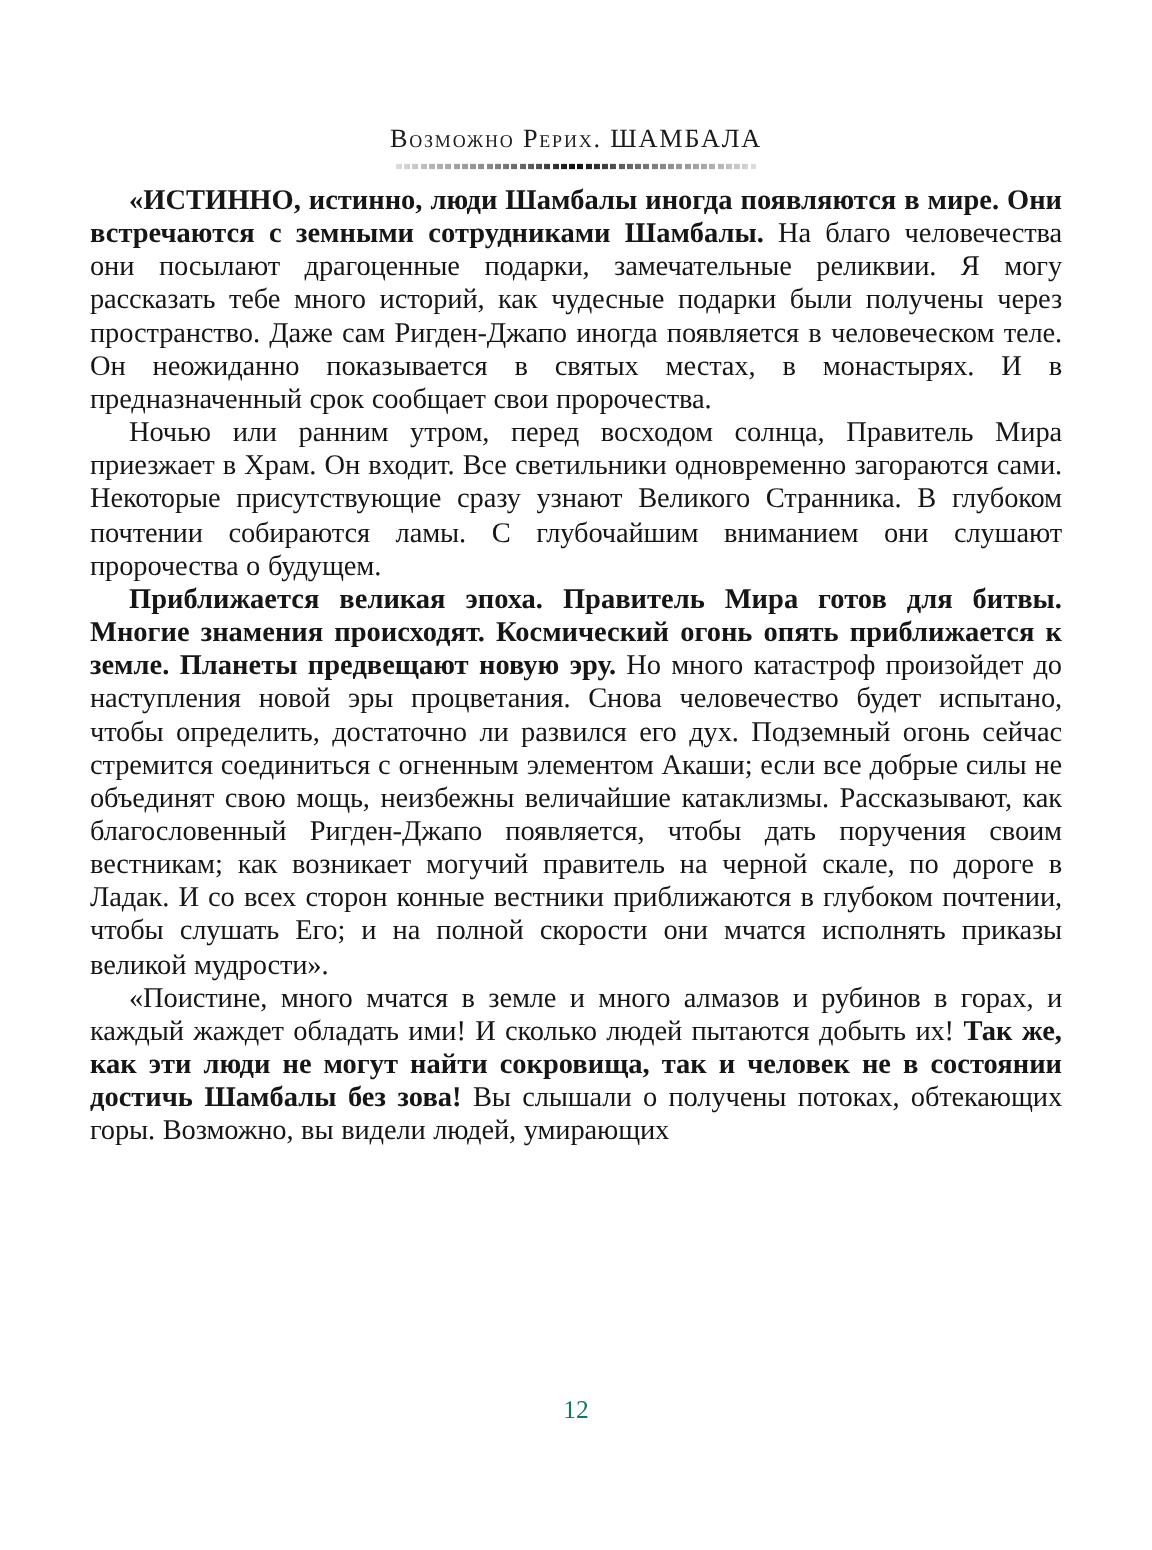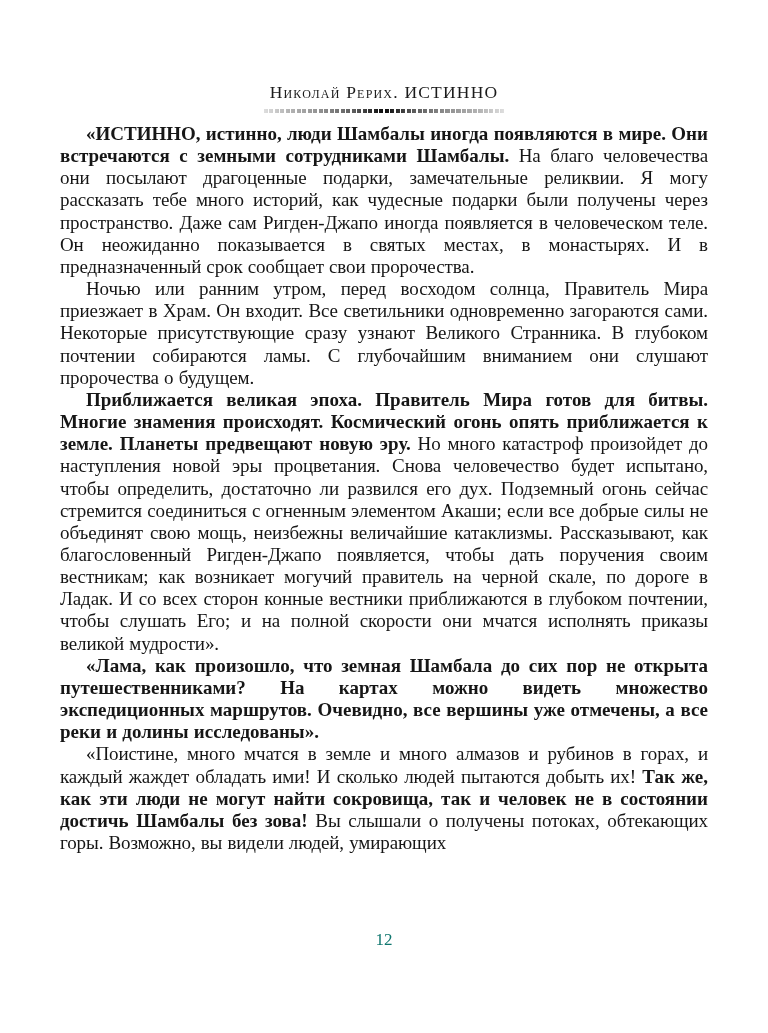--- a/index.html
+++ b/index.html
@@ -68,27 +68,26 @@
     text-align: center;
     font-size: 17px;
     color: #0f766e;
   }
 </style>
 </head>
 <body>
 
 <div class="page">
 
-  <div class="running-head">Николай Рерих. ИСТИННО</div>
+  <div class="running-head">Возможно Рерих. ШАМБАЛА</div>
 
   <div class="deco-line"></div>
 
   <main class="body-text" id="body-text">
       <p><span class="b">«ИСТИННО, истинно, люди Шамбалы иногда появляются в мире. Они встречаются с земными сотрудниками Шамбалы.</span><span> На благо человечества они посылают драгоценные подарки, замечательные реликвии. Я могу рассказать тебе много историй, как чудесные подарки были получены через пространство. Даже сам Ригден-Джапо иногда появляется в человеческом теле. Он неожиданно показывается в святых местах, в монастырях. И в предназначенный срок сообщает свои пророчества.</span></p>
       <p><span>Ночью или ранним утром, перед восходом солнца, Правитель Мира приезжает в Храм. Он входит. Все светильники одновременно загораются сами. Некоторые присутствующие сразу узнают Великого Странника. В глубоком почтении собираются ламы. С глубочайшим вниманием они слушают пророчества о будущем.</span></p>
       <p><span class="b">Приближается великая эпоха. Правитель Мира готов для битвы. Многие знамения происходят. Космический огонь опять приближается к земле. Планеты предвещают новую эру.</span><span> Но много катастроф произойдет до наступления новой эры процветания. Снова человечество будет испытано, чтобы определить, достаточно ли развился его дух. Подземный огонь сейчас стремится соединиться с огненным элементом Акаши; если все добрые силы не объединят свою мощь, неизбежны величайшие катаклизмы. Рассказывают, как благословенный Ригден-Джапо появляется, чтобы дать поручения своим вестникам; как возникает могучий правитель на черной скале, по дороге в Ладак. И со всех сторон конные вестники приближаются в глубоком почтении, чтобы слушать Его; и на полной скорости они мчатся исполнять приказы великой мудрости».</span></p>
-      <p><span class="b">«Лама, как произошло, что земная Шамбала до сих пор не открыта путешественниками? На картах можно видеть множество экспедиционных маршрутов. Очевидно, все вершины уже отмечены, а все реки и долины исследованы».</span></p>
       <p><span>«Поистине, много мчатся в земле и много алмазов и рубинов в горах, и каждый жаждет обладать ими! И сколько людей пытаются добыть их! </span><span class="b">Так же, как эти люди не могут найти сокровища, так и человек не в состоянии достичь Шамбалы без зова!</span><span> Вы слышали о получены потоках, обтекающих горы. Возможно, вы видели людей, умирающих</span></p>
     </main>
 
   <div class="page-number">12</div>
 
 </div>
 
 </body></html>

